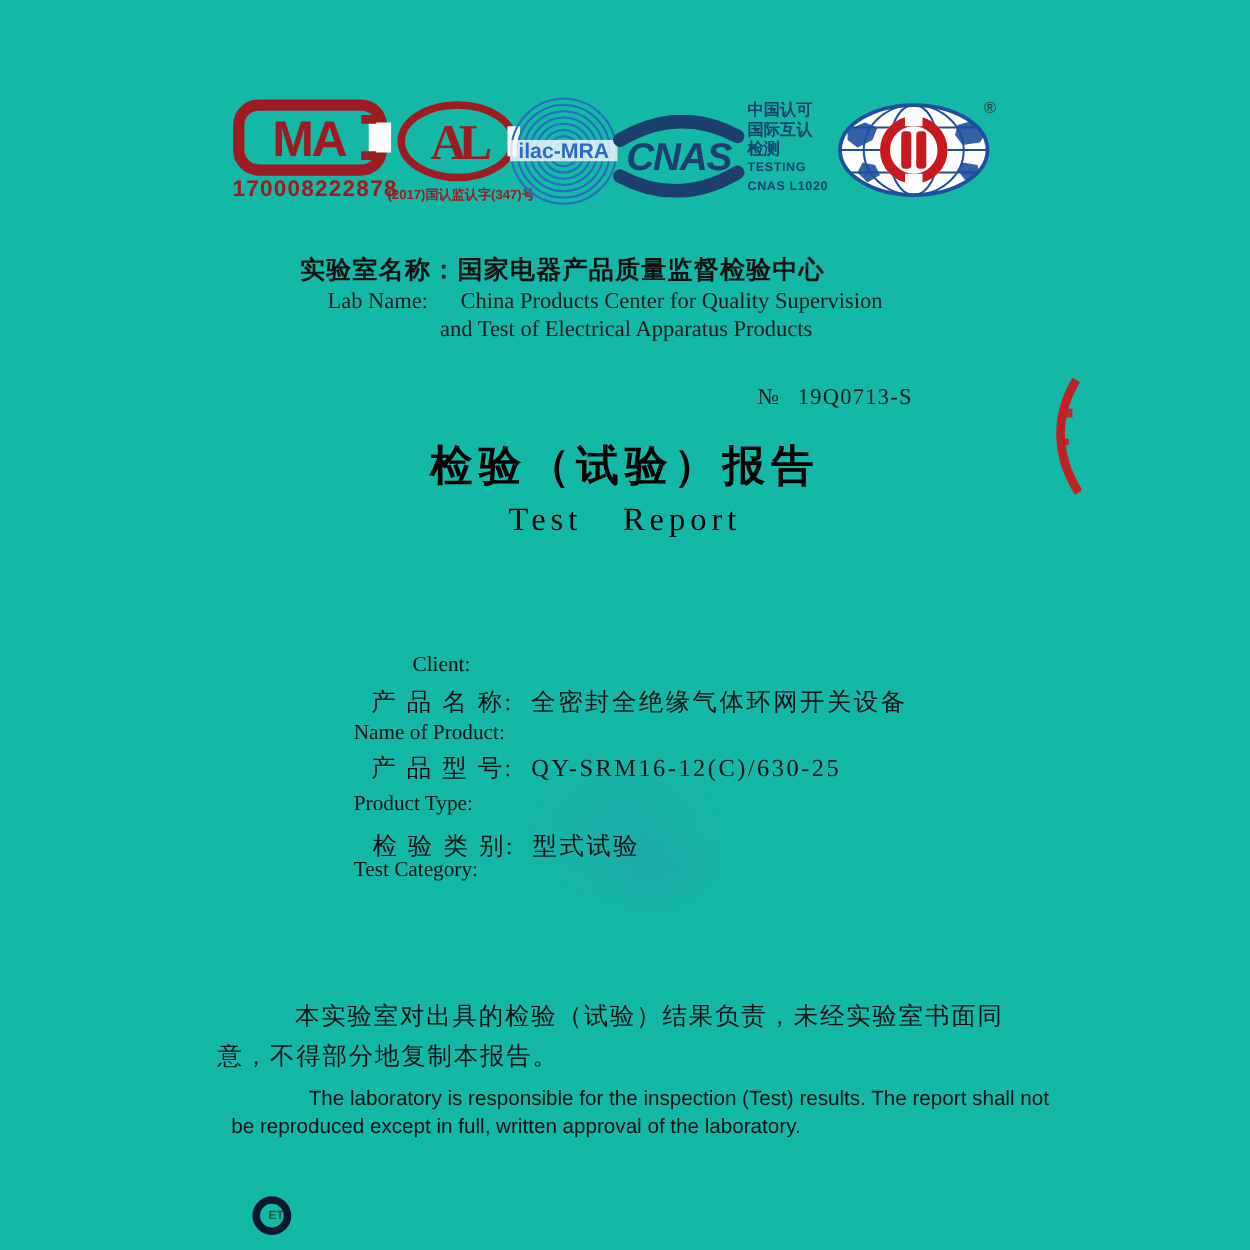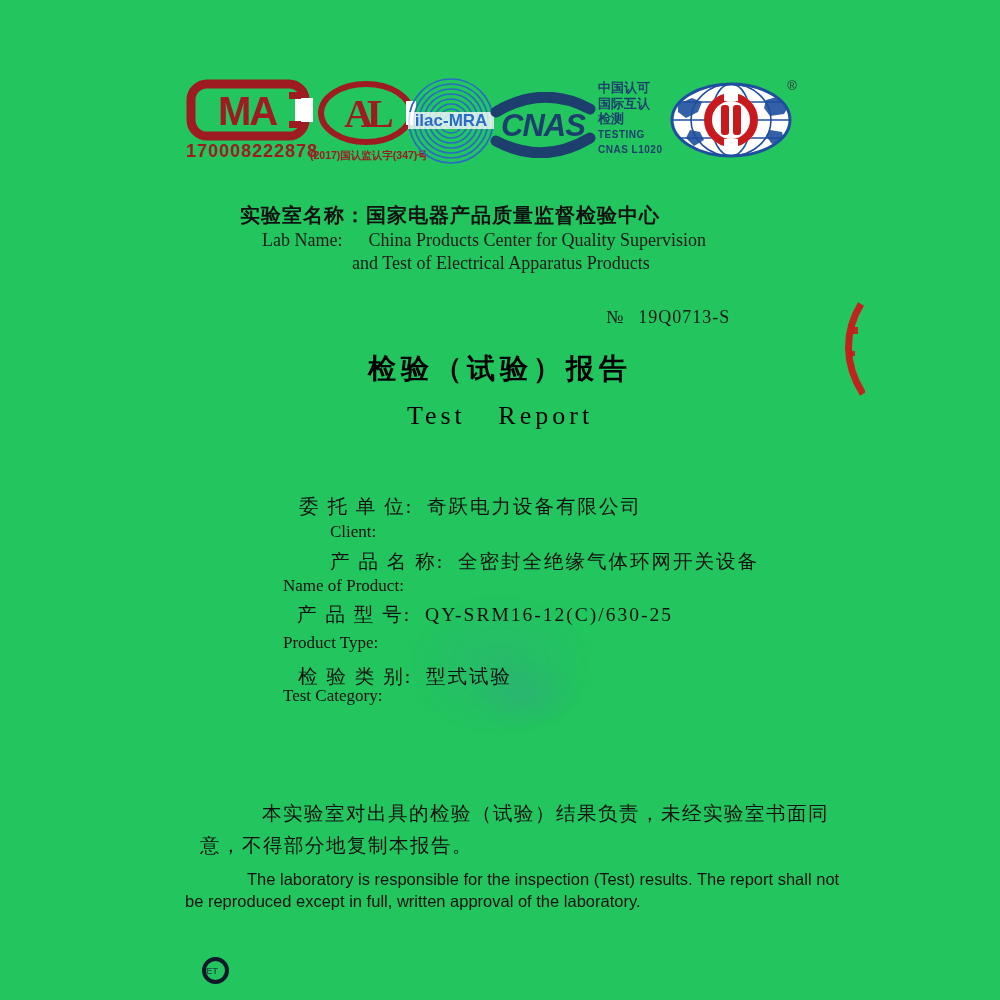--- a/index.html
+++ b/index.html
@@ -1,17 +1,17 @@
 <!DOCTYPE html>
 <html><head>
 <meta charset="utf-8">
 <style>
   html,body{margin:0;padding:0;background:#e8e8e8;}
   .page{
-    position:relative;width:1000px;height:1000px;background:#22c55e;
+    position:relative;width:1000px;height:1000px;background:#14b8a6;
     font-family:"Liberation Serif", serif;color:#1a1a1a;overflow:hidden;
     margin:0 auto;
   }
   .abs{position:absolute;}
 
   
   .logo-row{position:absolute;left:0;top:0;width:1000px;height:180px;}
   .cma-num{position:absolute;left:186px;top:141px;font-family:"Liberation Sans",sans-serif;
     font-weight:bold;font-size:18px;letter-spacing:1px;color:#9e1b21;}
   .al-caption{position:absolute;left:310px;top:149px;font-family:"Liberation Sans",sans-serif;
@@ -26,56 +26,56 @@
   .lab-en1{position:absolute;left:262px;top:230px;font-size:18px;}
   .lab-en1 .lbl{margin-right:26px;}
   .lab-en2{position:absolute;left:352px;top:253px;font-size:18px;}
 
   
   .report-no{position:absolute;left:606px;top:307px;font-size:18px;letter-spacing:1px;}
   .report-no .no-sign{margin-right:14px;}
 
   
   .title-cn{position:absolute;left:0;top:350px;width:1000px;text-align:center;
-    font-family:"Liberation Sans",sans-serif;font-weight:bold;font-size:28px;letter-spacing:5px;color:#000;}
+    font-family:"Liberation Sans",sans-serif;font-weight:bold;font-size:34px;letter-spacing:5px;color:#000;}
   .title-en{position:absolute;left:0;top:401px;width:1000px;text-align:center;
     font-family:Liberation Serif, serif;font-weight:500;font-size:26px;
     letter-spacing:4px;word-spacing:22px;color:#000;}
 
   
   .fld-cn{position:absolute;font-size:19.5px;color:#111;white-space:nowrap;}
   .fld-cn .lab{letter-spacing:2px;margin-right:14px;}
   .fld-cn .val{letter-spacing:2px;}
   .fld-en{position:absolute;font-size:17px;color:#111;}
   .r1cn{left:299px;top:493px;}   .r1en{left:330px;top:522px;}
-  .r2cn{left:297px;top:548px;margin-left:33px;}   .r2en{left:283px;top:576px;}
+  .r2cn{left:297px;top:548px;}   .r2en{left:283px;top:576px;}
   .r3cn{left:297px;top:601px;}   .r3en{left:283px;top:633px;}
   .r4cn{left:298px;top:663px;}   .r4en{left:283px;top:686px;}
 
   
   .stamp-smudge{position:absolute;left:405px;top:592px;width:190px;height:145px;
     background:radial-gradient(closest-side, rgba(80,115,195,0.13), rgba(80,115,195,0.05) 60%, transparent);
     filter:blur(1.5px);pointer-events:none;}
   .stamp-smudge2{position:absolute;left:470px;top:660px;width:110px;height:70px;
     background:radial-gradient(closest-side, rgba(80,115,195,0.12), transparent);
     filter:blur(1px);pointer-events:none;}
 
   
-  .disc-cn{position:absolute;left:200px;top:798px;width:648px;
+  .disc-cn{position:absolute;left:174px;top:798px;width:648px;
     font-size:19.5px;line-height:32px;letter-spacing:1.5px;text-indent:62px;color:#111;}
   .disc-en{position:absolute;left:185px;top:868px;width:666px;
     font-family:"Liberation Sans",sans-serif;font-size:16.5px;line-height:22px;
     text-indent:62px;color:#111;}
 
   
   .seal-sliver{position:absolute;left:839px;top:302px;}
 
   
-  .et-mark{position:absolute;left:202px;top:957px;width:19px;height:19px;border:4px solid #0f172a;
-    border-radius:50%;display:flex;align-items:center;justify-content:flex-start;}
+  .et-mark{position:absolute;left:202px;top:957px;width:19px;height:19px;border:6px solid #0f172a;
+    border-radius:50%;display:flex;align-items:center;justify-content:flex-end;}
   .et-mark span{font-family:"Liberation Sans",sans-serif;font-size:9.5px;font-weight:bold;
     color:#235c46;letter-spacing:0;}
 </style>
 </head>
 <body>
 
 <div class="page">
 
   <div class="logo-row">
 
@@ -169,23 +169,20 @@
     <rect x="14" y="25" width="5" height="7" fill="#d01318" opacity="0.85"></rect>
     <rect x="11" y="49" width="5" height="5" fill="#d01318" opacity="0.85"></rect>
   </svg>
 
   <div class="title-cn">检验（试验）报告</div>
   <div class="title-en">Test Report</div>
 
   <div class="stamp-smudge"></div>
   <div class="stamp-smudge2"></div>
 
-  <div class="fld-cn r1cn">
-    <span class="lab">委 托 单 位:</span><span class="val">奇跃电力设备有限公司</span>
-  </div>
   <div class="fld-en r1en">Client:</div>
 
   <div class="fld-cn r2cn">
     <span class="lab">产 品 名 称:</span><span class="val">全密封全绝缘气体环网开关设备</span>
   </div>
   <div class="fld-en r2en">Name of Product:</div>
 
   <div class="fld-cn r3cn">
     <span class="lab">产 品 型 号:</span><span class="val">QY-SRM16-12(C)/630-25</span>
   </div>

